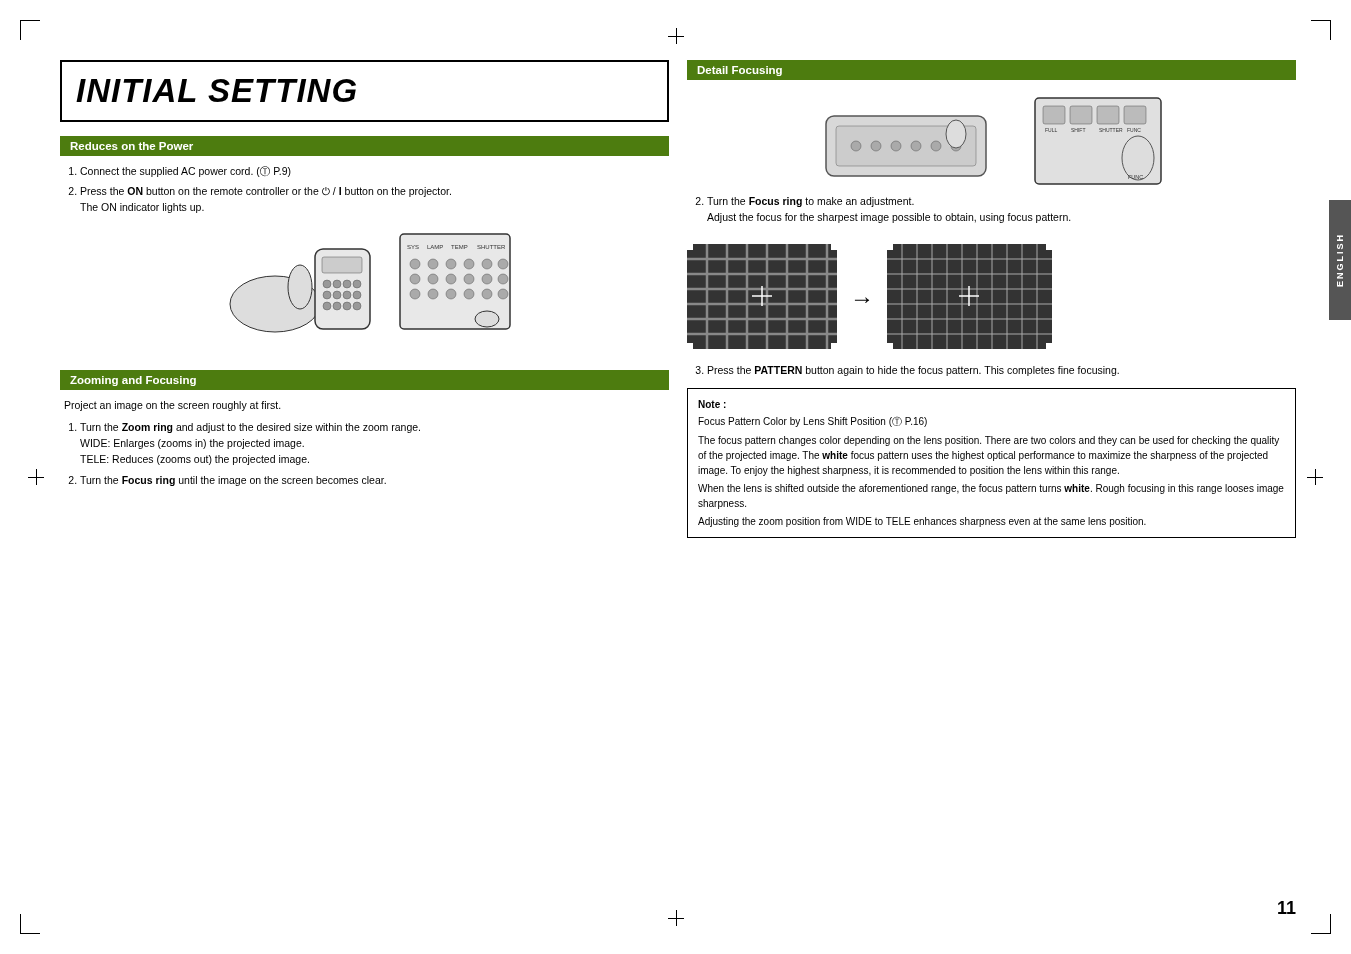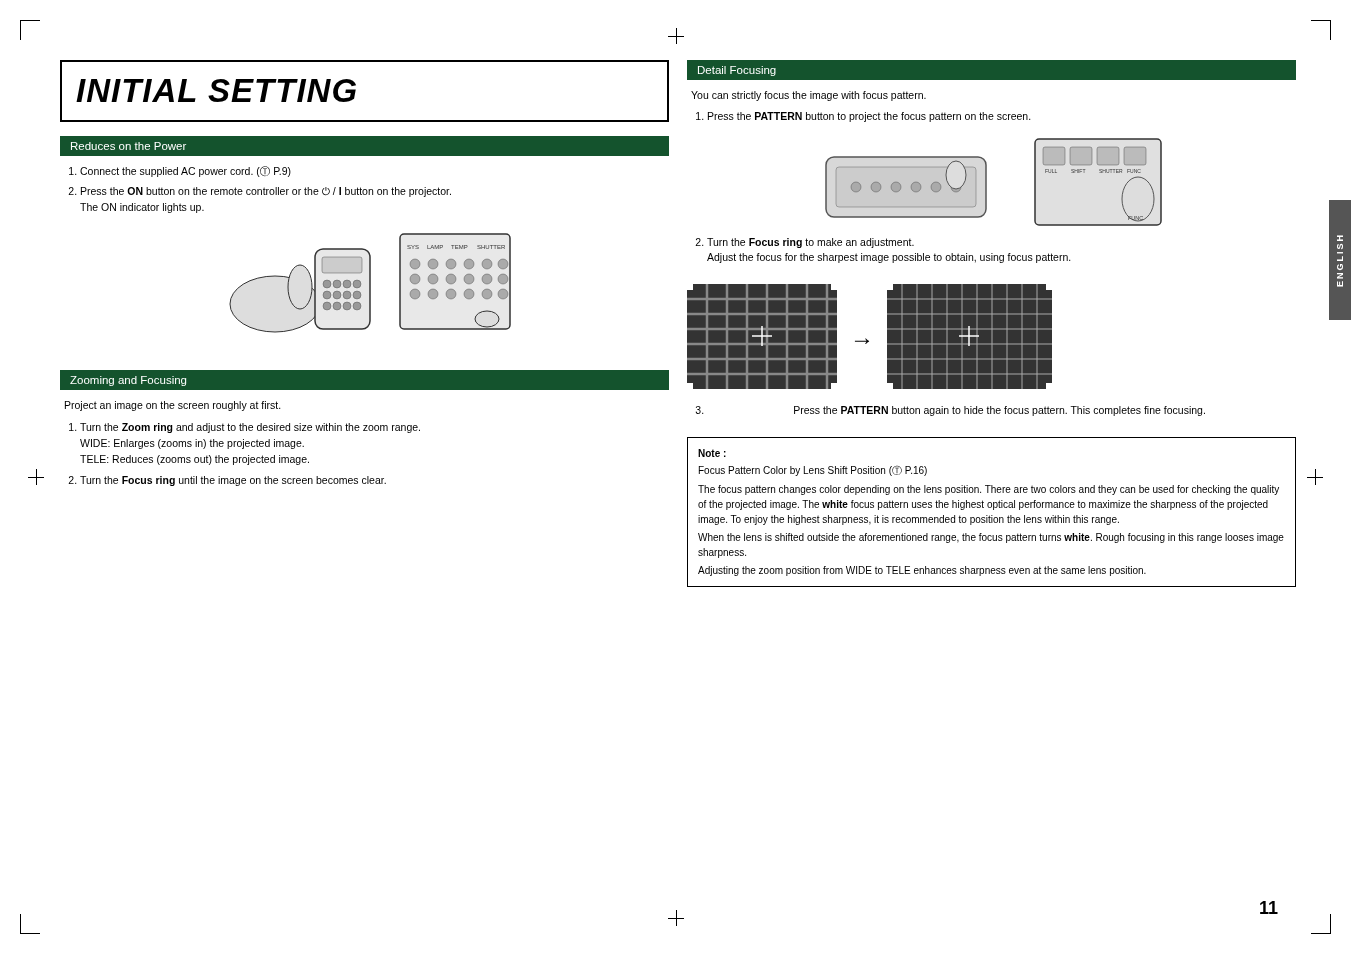--- a/index.html
+++ b/index.html
@@ -83,21 +83,21 @@
       writing-mode: vertical-rl;
       text-orientation: mixed;
       transform: rotate(180deg);
       letter-spacing: 2px;
     }
 
     
     .page-number {
       position: absolute;
       bottom: 35px;
-      right: 73px;
+      right: 55px;
       font-size: 18px;
       font-weight: bold;
     }
 
     
     .content-area {
       position: absolute;
       top: 60px;
       left: 60px;
       right: 55px;
@@ -128,23 +128,23 @@
       font-family: Arial, Helvetica, sans-serif;
       padding: 10px 14px;
       border: 2px solid #000;
       background: #fff;
       margin-bottom: 14px;
       letter-spacing: 1px;
     }
 
     
     .section-header {
-      background: #14532d;
+      background: #4d7c0f;
       color: #fff;
-      font-weight: normal;
+      font-weight: bold;
       font-size: 11.5px;
       padding: 4px 10px;
       margin-bottom: 8px;
     }
 
     .section-content {
       padding: 0 4px;
       font-size: 10.5px;
       line-height: 1.5;
     }
@@ -177,21 +177,20 @@
     }
 
     .grid-canvas {
       display: block;
     }
 
     
     .note-box {
       border: 1px solid #000;
       padding: 8px 10px;
-      margin-top: 8px;
       font-size: 10px;
       line-height: 1.5;
     }
 
     .note-title {
       font-weight: bold;
       margin-bottom: 2px;
     }
 
     .note-subtitle {
@@ -312,26 +311,20 @@
 
         </div>
       </div>
 
     </div>
 
     <div class="right-column">
 
       <div>
         <div class="section-header">Detail Focusing</div>
-        <div class="section-content">
-          <p>You can strictly focus the image with focus pattern.</p>
-          <ol style="margin-top:5px;">
-            <li>Press the <span class="bold">PATTERN</span> button to project the focus pattern on the screen.</li>
-          </ol>
-        </div>
       </div>
 
       <div style="display:flex; gap:12px; margin: 8px 0; justify-content:center;">
 
         <div style="width:200px; height:90px;">
           <svg width="200" height="90" viewBox="0 0 200 90">
 
             <rect x="5" y="20" width="160" height="60" rx="8" fill="#d8d8d8" stroke="#555" stroke-width="1.5"></rect>
 
             <rect x="15" y="30" width="140" height="40" rx="3" fill="#ccc" stroke="#666" stroke-width="0.5"></rect>
@@ -434,21 +427,21 @@
             <rect x="159" y="0" width="6" height="6" fill="#fff"></rect>
             <rect x="0" y="99" width="6" height="6" fill="#fff"></rect>
             <rect x="159" y="99" width="6" height="6" fill="#fff"></rect>
 
             <line x1="72" y1="52" x2="92" y2="52" stroke="#fff" stroke-width="1.5"></line>
             <line x1="82" y1="42" x2="82" y2="62" stroke="#fff" stroke-width="1.5"></line>
           </svg>
         </div>
       </div>
 
-      <div class="section-content" style="margin-top:6px; margin-bottom:6px;text-align:center;">
+      <div class="section-content" style="margin-top:6px; margin-bottom:6px;">
         <ol start="3">
           <li>Press the <span class="bold">PATTERN</span> button again to hide the focus pattern. This completes fine focusing.</li>
         </ol>
       </div>
 
       <div class="note-box">
         <p class="note-title">Note :</p>
         <p>
           <span class="note-subtitle">Focus Pattern Color by Lens Shift Position</span>
           <span> (Ⓣ P.16)</span>

